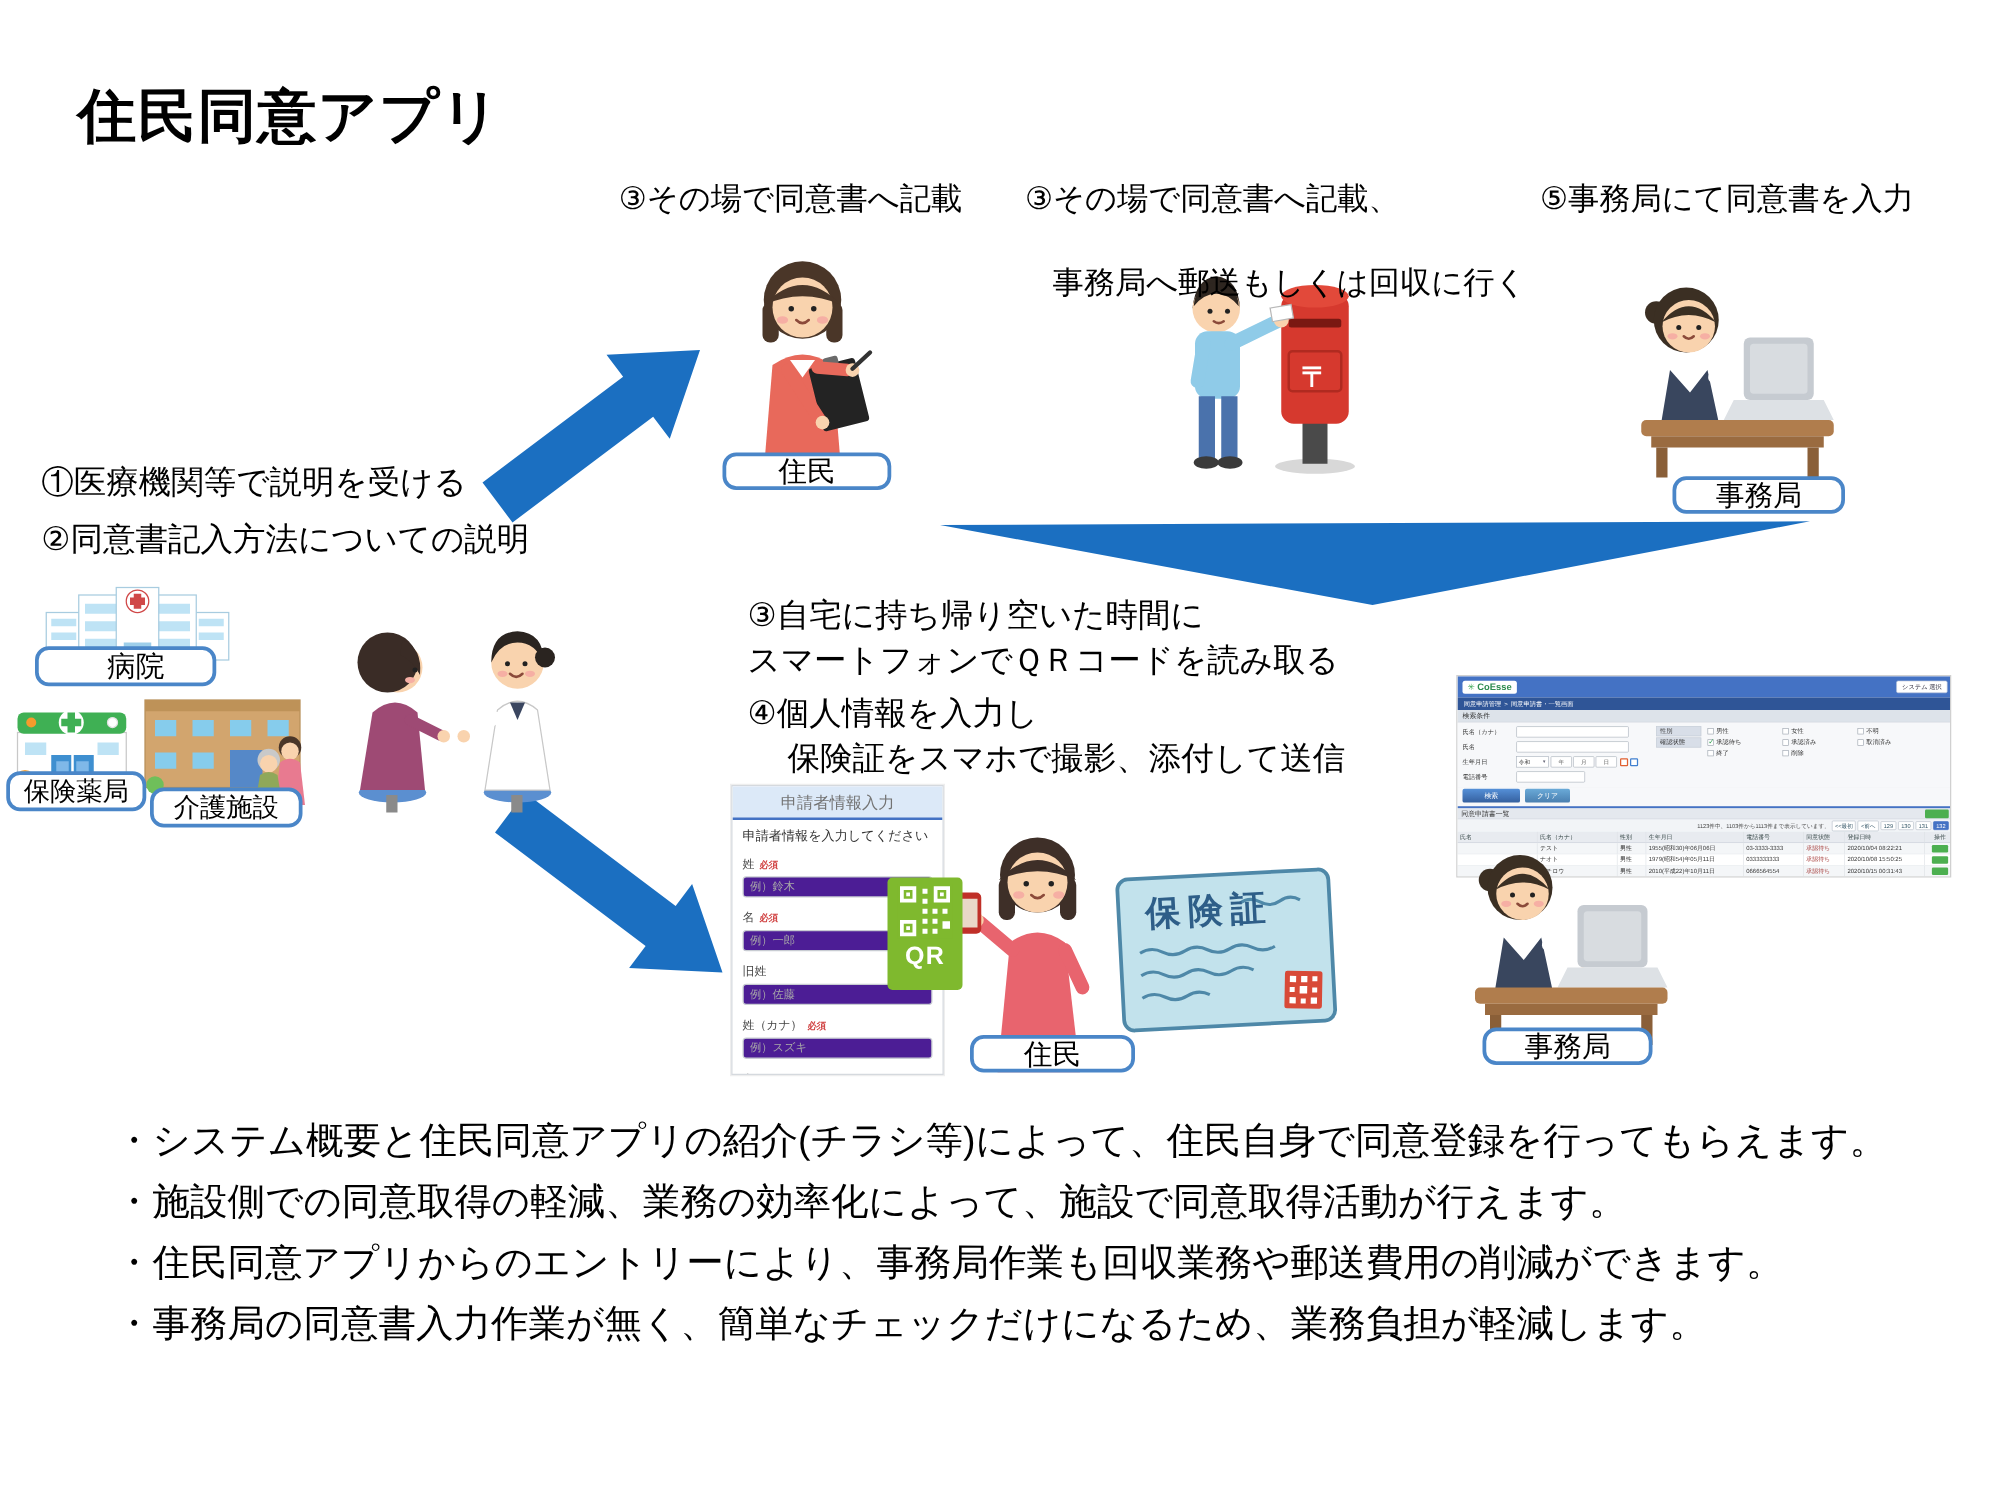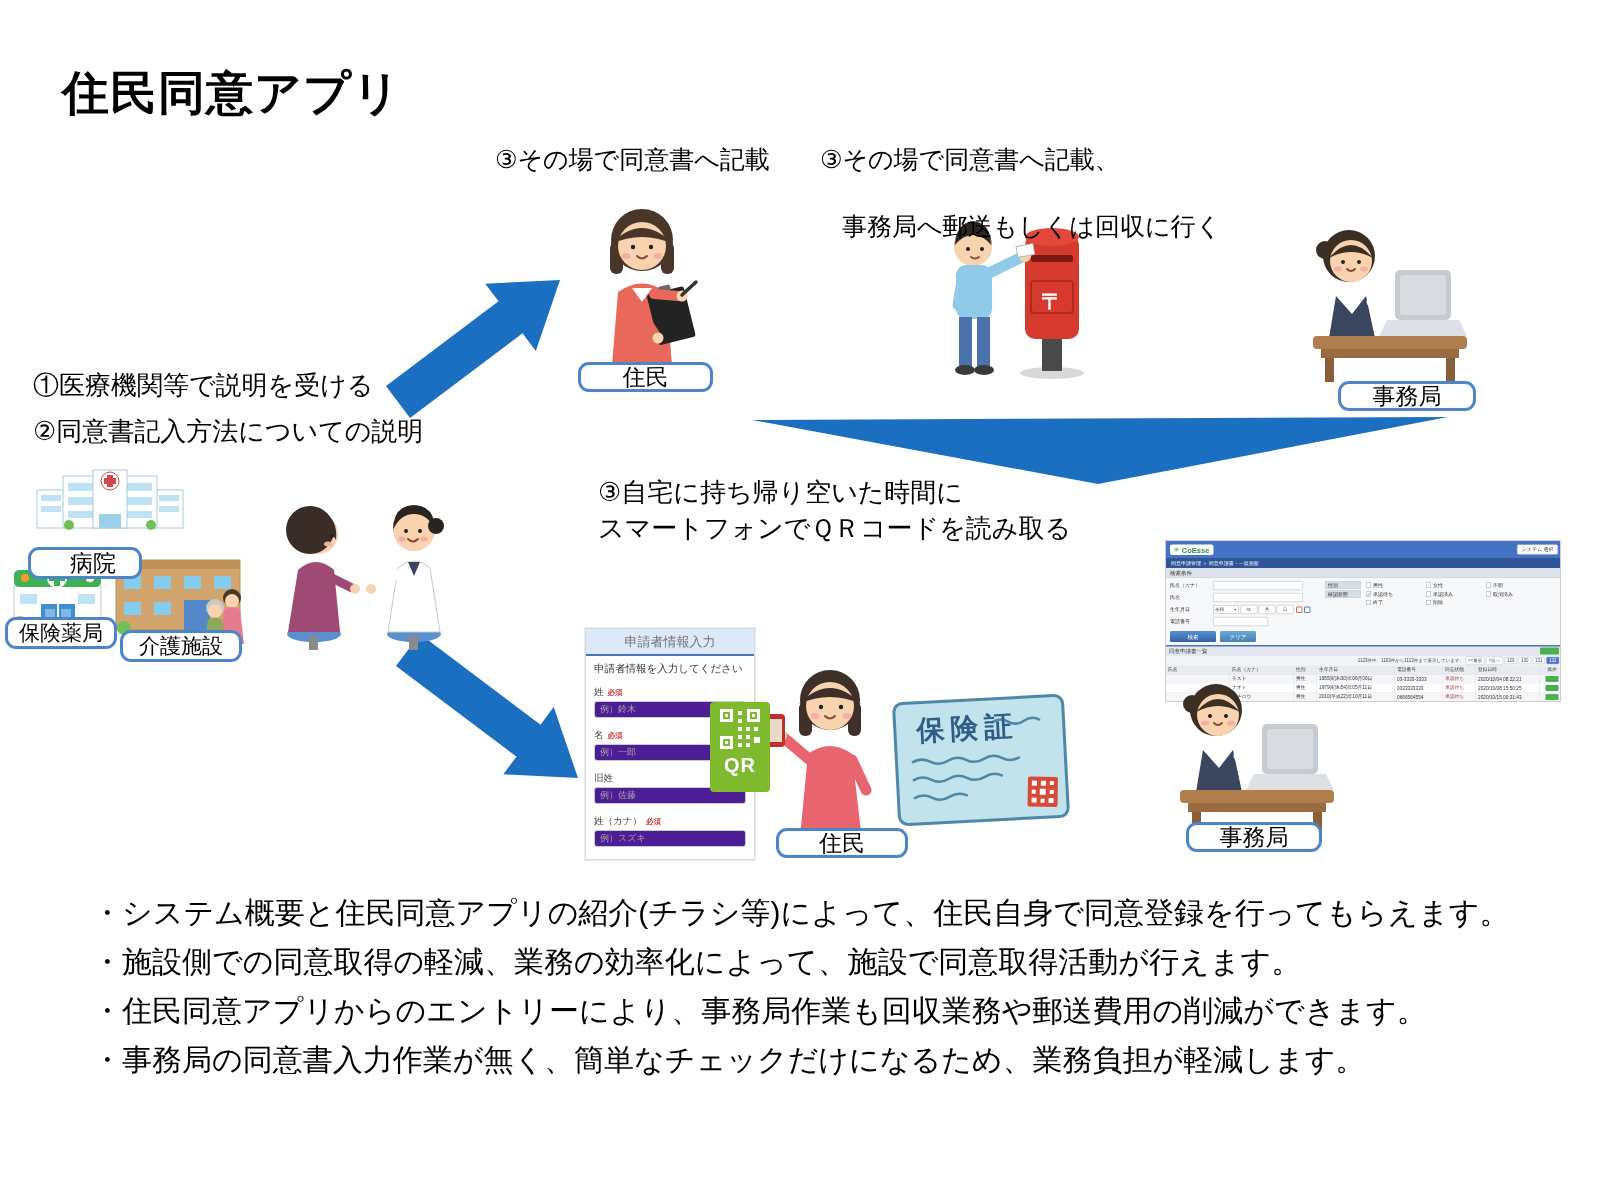--- a/index.html
+++ b/index.html
@@ -91,28 +91,33 @@
   </svg>
 
   <div class="abs title">住民同意アプリ</div>
 
   <div class="abs note" style="left:495px;top:142px;">③その場で同意書へ記載</div>
   <div class="abs note" style="left:820px;top:142px;">
     <span class="ind">③その場で同意書へ記載、</span>
     <span class="ind" style="padding-left:22px;margin-top:33px;">事務局へ郵送もしくは回収に行く</span>
   </div>
   <div class="abs note" style="left:1232px;top:142px;">
+    <span class="ind">⑤事務局にて同意書を入力</span>
   </div>
 
   <div class="abs note" style="left:33px;top:370px;font-size:26px;font-family:Liberation Mono, monospace;">①医療機関等で説明を受ける</div>
   <div class="abs note" style="left:33px;top:414px;font-size:26px;">②同意書記入方法についての説明</div>
 
   <div class="abs note" style="left:598px;top:474px;font-size:26px;line-height:36px;">
     <span class="ind">③自宅に持ち帰り空いた時間に</span>
     <span class="ind">スマートフォンでＱＲコードを読み取る</span>
+  </div>
+  <div class="abs note" style="left:598px;top:552px;font-size:26px;line-height:36px;">
+    <span class="ind">④個人情報を入力し</span>
+    <span class="ind" style="padding-left:32px;">保険証をスマホで撮影、添付して送信</span>
   </div>
 
   <svg class="abs illus" style="left:570px;top:200px;" width="150" height="165" viewBox="0 0 150 165">
     <circle cx="72" cy="40" r="31" fill="#4a3628"></circle>
     <rect x="40" y="42" width="13" height="32" rx="6" fill="#4a3628"></rect>
     <rect x="91" y="42" width="13" height="32" rx="6" fill="#4a3628"></rect>
     <circle cx="72" cy="46" r="24" fill="#f9d3ae"></circle>
     <path d="M41,44 Q72,12 103,44 Q72,30 41,44 Z" fill="#4a3628"></path>
     <circle cx="63" cy="47" r="2.2" fill="#222"></circle>
       <circle cx="81" cy="47" r="2.2" fill="#222"></circle>
@@ -198,21 +203,21 @@
     <rect x="33" y="29" width="84" height="8" fill="#bee3f5"></rect>
     <rect x="33" y="43" width="84" height="7" fill="#bee3f5"></rect>
     <rect x="58" y="2" width="34" height="58" fill="#ffffff" stroke="#a8cce0"></rect>
     <circle cx="75" cy="13" r="9" fill="#ffffff" stroke="#d04848"></circle>
     <rect x="72" y="7" width="6" height="12" fill="#d04848"></rect>
       <rect x="69" y="10" width="12" height="6" fill="#d04848"></rect>
     <rect x="64" y="46" width="22" height="14" fill="#9ecfea"></rect>
     <circle cx="34" cy="57" r="5" fill="#6fbf5a"></circle>
       <circle cx="116" cy="57" r="5" fill="#6fbf5a"></circle>
   </svg>
-  <div class="abs tag" style="left:28px;top:547px;width:114px;height:32px;padding-left:16px;">
+  <div class="abs tag" style="left:28px;top:517px;width:145px;height:32px;padding-left:16px;">
       <span>病院</span>
     </div>
 
   <svg class="abs illus" style="left:10px;top:560px;" width="95" height="82" viewBox="0 0 95 82">
     <rect x="4" y="26" width="87" height="54" fill="#ffffff" stroke="#c8c8c8"></rect>
     <rect x="4" y="10" width="87" height="17" rx="5" fill="#3fb054"></rect>
     <circle cx="47" cy="18" r="10" fill="#ffffff"></circle>
     <rect x="44" y="10" width="6" height="16" fill="#3fb054"></rect>
       <rect x="39" y="15" width="16" height="6" fill="#3fb054"></rect>
     <circle cx="15" cy="18" r="4" fill="#f59b2c"></circle>

